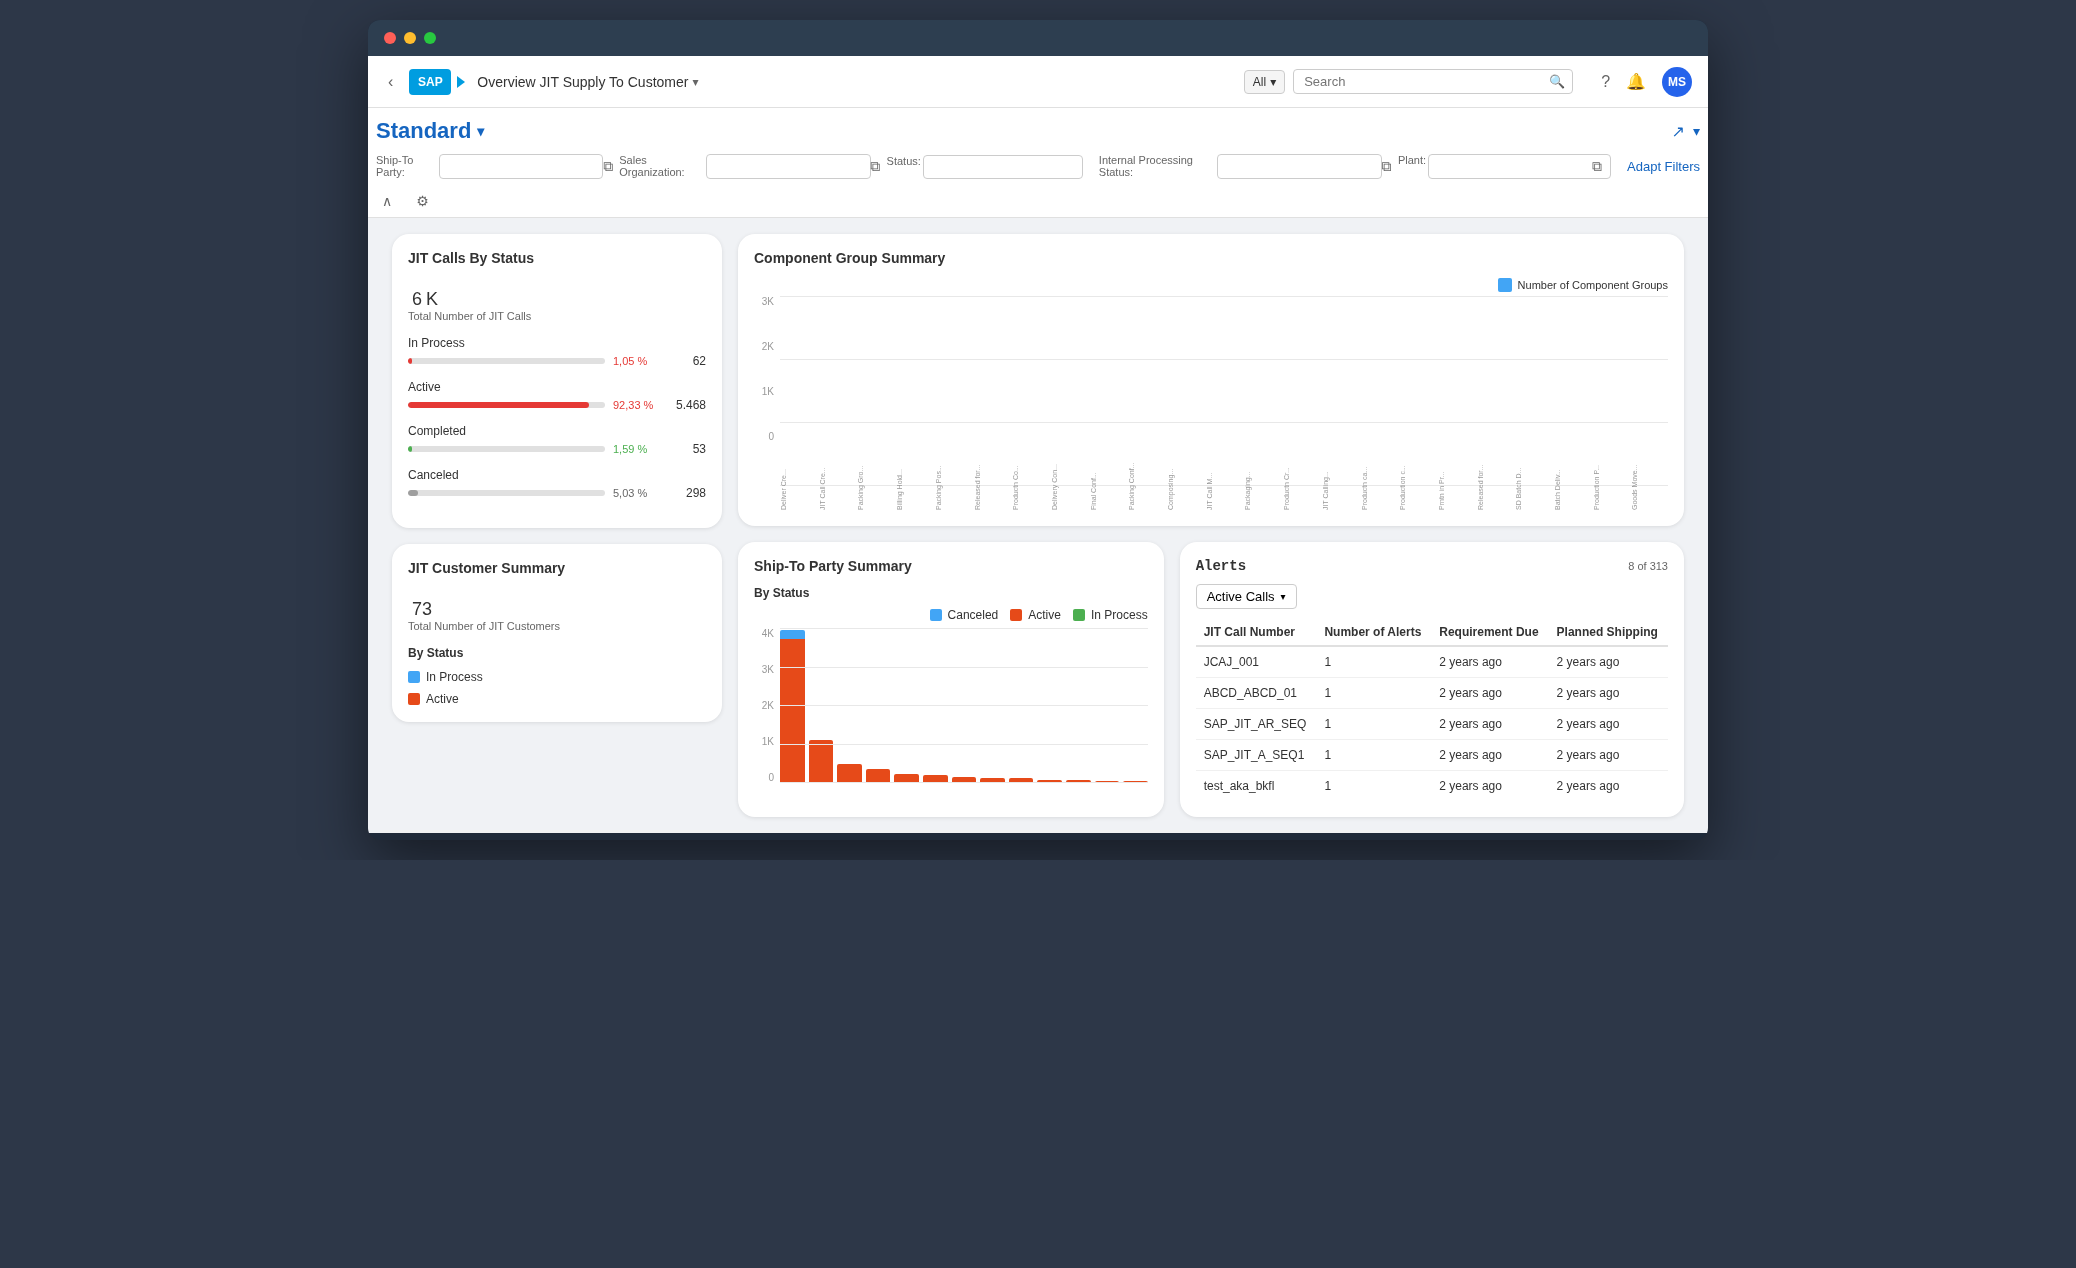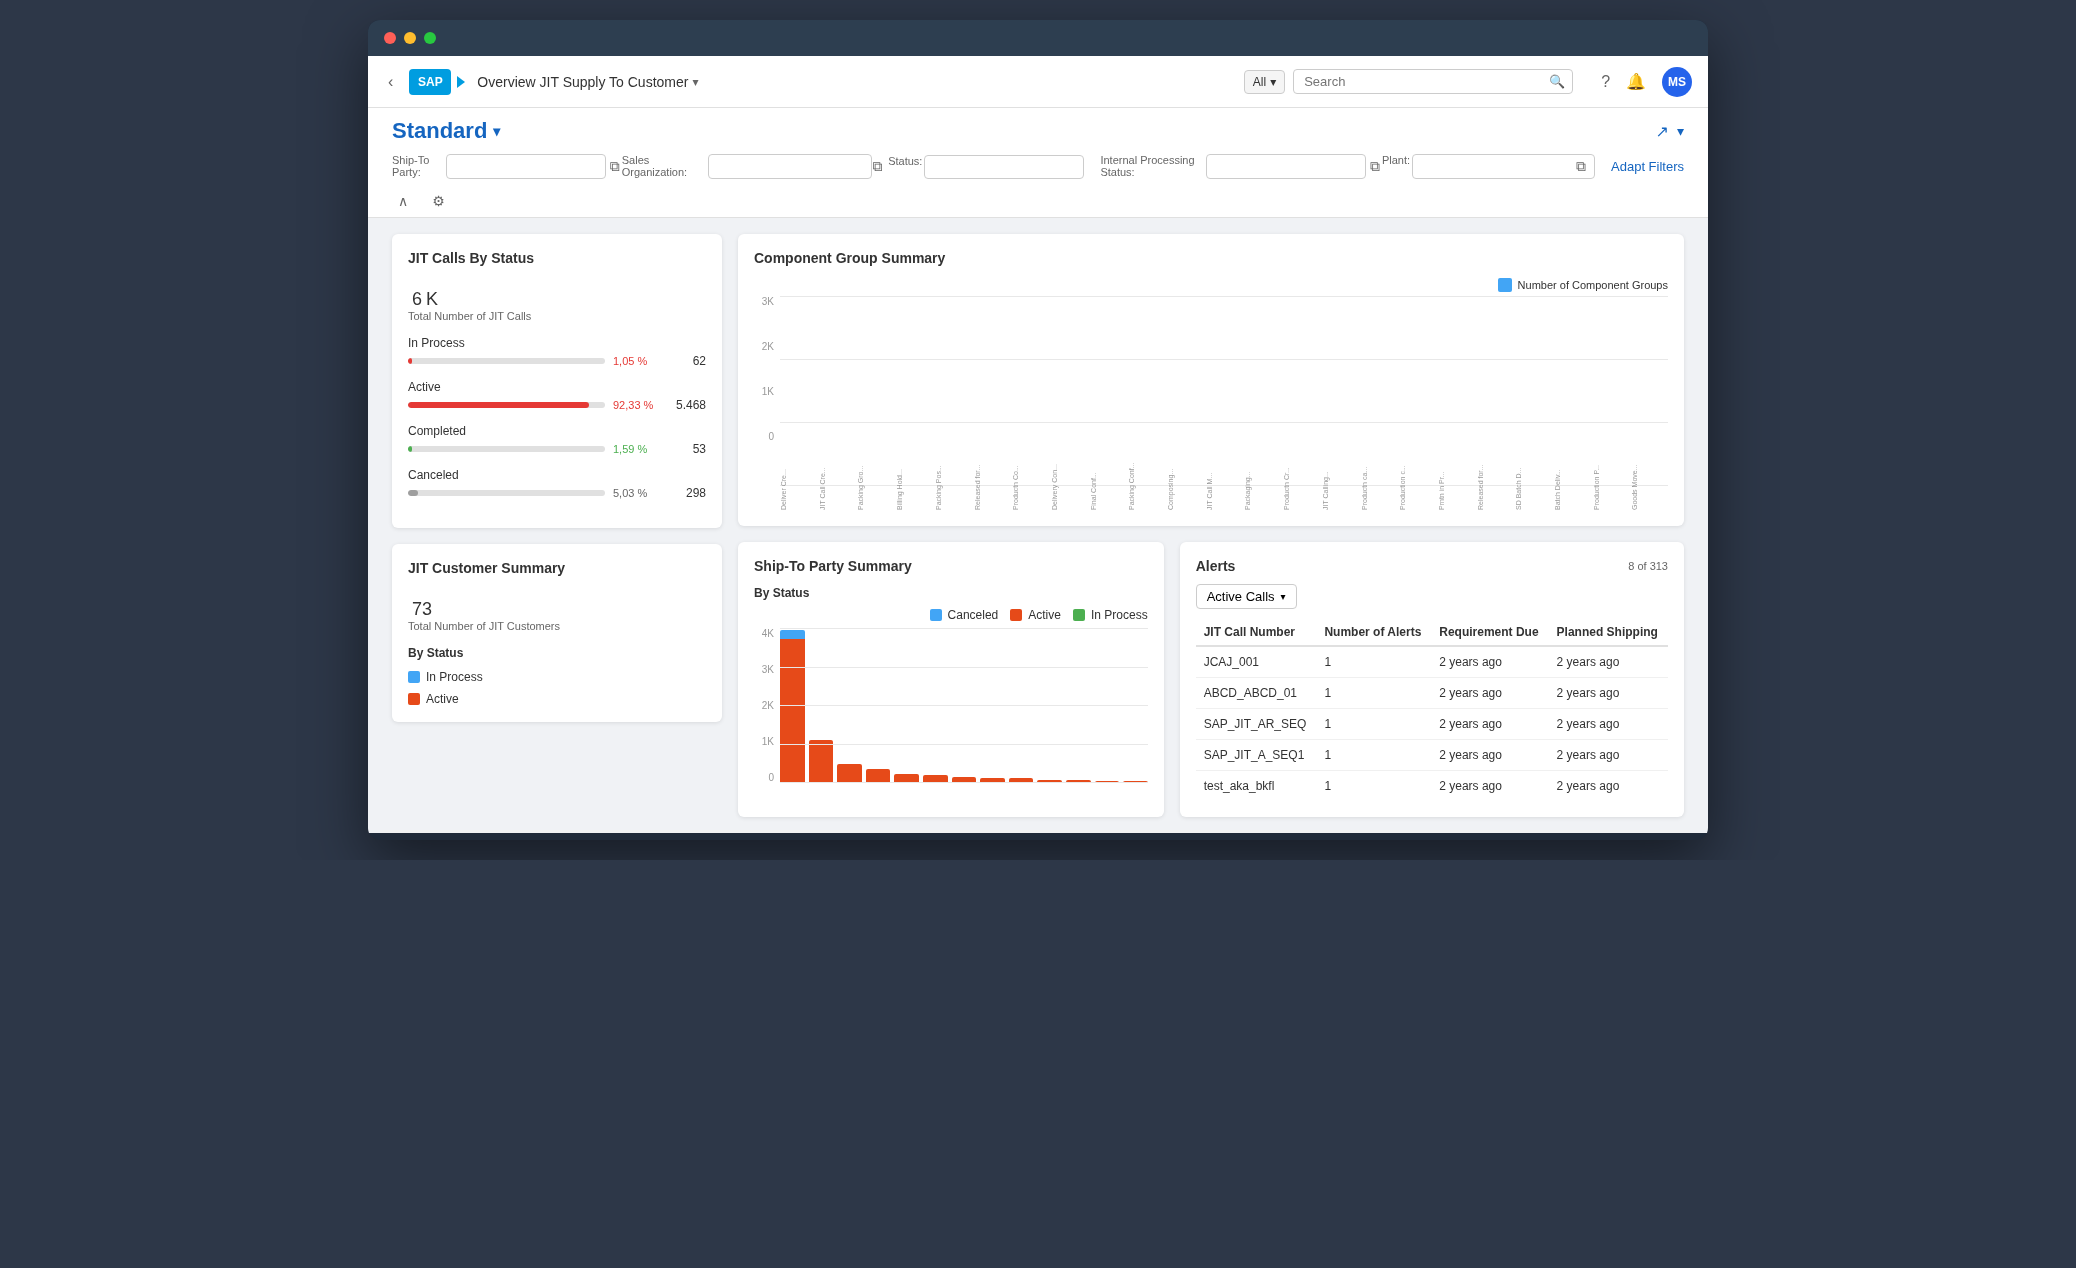--- a/index.html
+++ b/index.html
@@ -130,21 +130,21 @@
       border-radius: 50%;
       display: flex;
       align-items: center;
       justify-content: center;
       font-size: 12px;
       font-weight: bold;
     }
     
     .page-header {
       background: #fff;
-      padding: 10px 24px 0;
+      padding: 10px 8px 0;
       border-bottom: 1px solid #e0e0e0;
     }
     .page-title-row {
       display: flex;
       align-items: center;
       justify-content: space-between;
     }
     .page-title {
       font-size: 22px;
       font-weight: bold;
@@ -228,21 +228,21 @@
       flex-shrink: 0;
     }
     .right-column {
       flex: 1;
       display: flex;
       flex-direction: column;
       gap: 16px;
     }
     .card {
       background: #fff;
-      border-radius: 6px;
+      border-radius: 17px;
       box-shadow: 0 1px 4px rgba(0,0,0,0.1);
       padding: 16px;
     }
     .card-title {
       font-size: 14px;
       font-weight: 600;
       color: #333;
       margin-bottom: 12px;
     }
     
@@ -720,21 +720,21 @@
                   <div style="flex:1;display:flex;flex-direction:column;align-items:stretch;height:100%;justify-content:flex-end;">
                     <div style="background:#e64a19;height:1%;border-radius:2px 2px 0 0;"></div>
                   </div>
                 </div>
               </div>
             </div>
           </div>
 
           <div class="card" style="flex:1.2;">
             <div class="alerts-header">
-              <span class="card-title" style="margin-bottom:0;">Alerts</span>
+              <span class="card-title" style="margin-bottom:0;font-family:Liberation Mono, monospace;">Alerts</span>
               <span class="alerts-count">8 of 313</span>
             </div>
             <div style="margin-bottom:10px;">
               <button class="dropdown-btn">
                 <span>Active Calls</span>
                 <span class="caret">▾</span>
               </button>
             </div>
             <table class="alerts-table">
               <thead>

